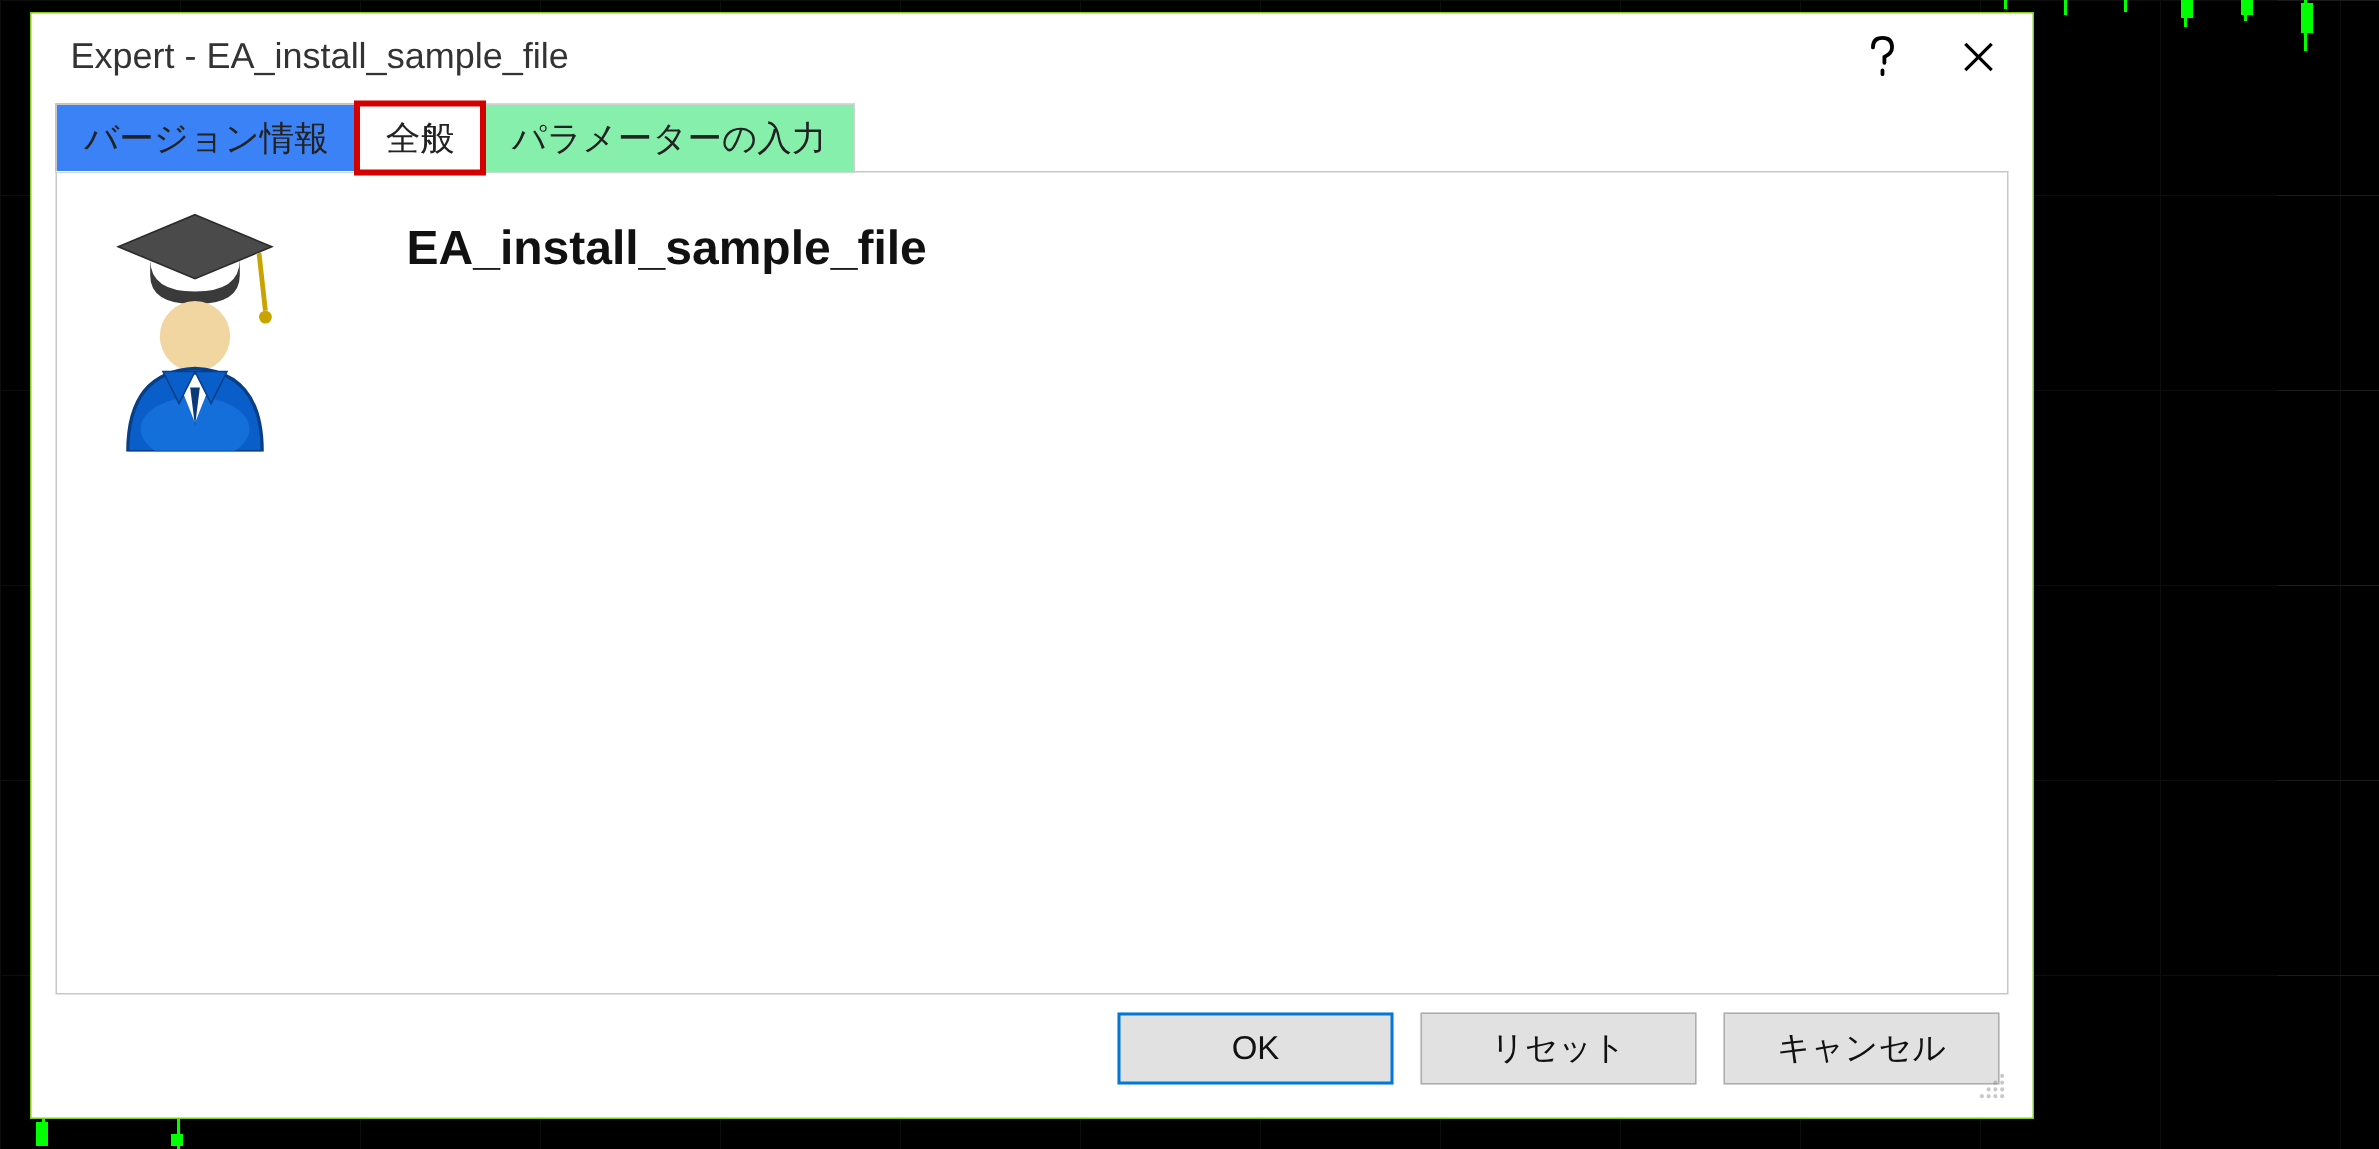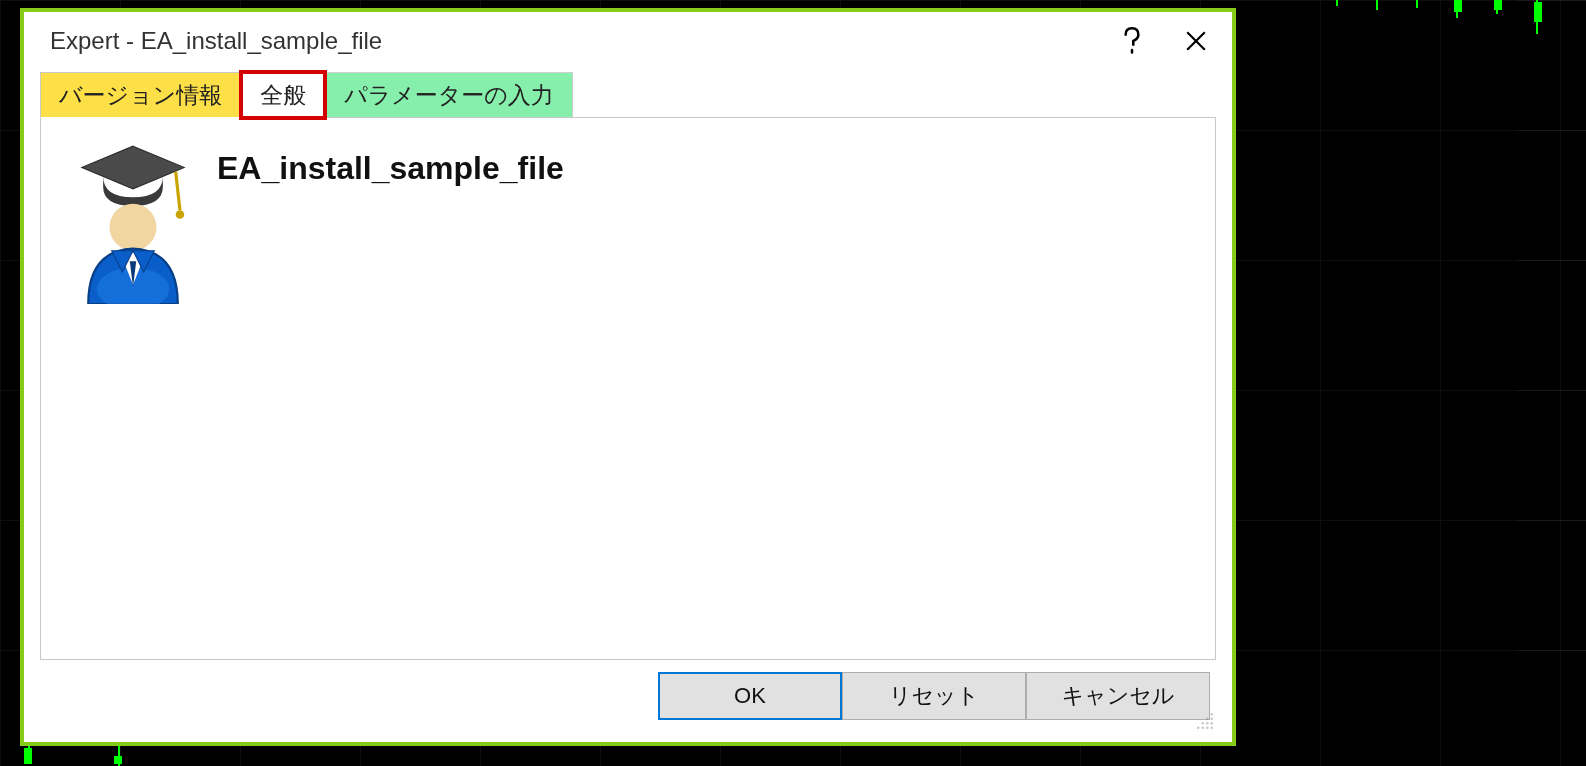--- a/index.html
+++ b/index.html
@@ -24,23 +24,23 @@
   }
   .candle {
     position: absolute; width: 2px; background: #00ff00;
   }
   .candle.body { width: 8px; }
 
   
   .dialog {
     position: absolute;
     left: 20px; top: 8px;
-    width: 1216px; height: 738px;
+    width: 1336px; height: 738px;
     background: #fff;
-    border: 4px solid #84cc16;
+    border: 1px solid #84cc16;
     display: flex; flex-direction: column;
   }
   .titlebar {
     height: 58px; display: flex; align-items: center;
     padding: 0 4px 0 26px;
     font-size: 24px; color: #333;
   }
   .titlebar .spacer { flex: 1; }
   .tbtn {
     width: 64px; height: 48px; display: flex; align-items: center; justify-content: center;
@@ -59,41 +59,41 @@
     height: 46px; padding: 0 18px 0 18px; display: flex; align-items: center;
     font-size: 23px; color: #222; cursor: pointer;
     border: 1px solid transparent; border-bottom: none; background: #fff;
     position: relative; user-select: none;
   }
   .tab.plain {
     background: #86efac; border-color: #d0d0d0;
   }
   .tab.active {
     border: 1px solid #c8c8c8; border-bottom: 1px solid #fff;
-    background: #fde047; z-index: 3;
+    background: #3b82f6; z-index: 3;
   }
   .tab.highlight {
     outline: 4px solid #d40000; outline-offset: -2px; z-index: 4;
   }
 
   .panel {
     flex: 1;
     border: 1px solid #c8c8c8;
     margin-top: -1px;
     padding: 26px 28px;
-    display: flex; align-items: flex-start; gap: 20px;
+    display: flex; align-items: flex-start; gap: 77px;
     position: relative; z-index: 1;
   }
 
   .expert-icon { width: 128px; height: 160px; }
   .expert-name { font-size: 32px; font-weight: 700; color: #111; padding-top: 6px; }
 
   .buttons {
     height: 72px; display: flex; align-items: center; justify-content: flex-end;
-    padding-right: 6px;
+    gap: 18px; padding-right: 6px;
     position: relative;
   }
   .btn {
     min-width: 184px; height: 48px;
     display: flex; align-items: center; justify-content: center;
     font-size: 22px; color: #111;
     background: #e1e1e1; border: 1px solid #adadad;
     cursor: pointer;
   }
   .btn.primary {

